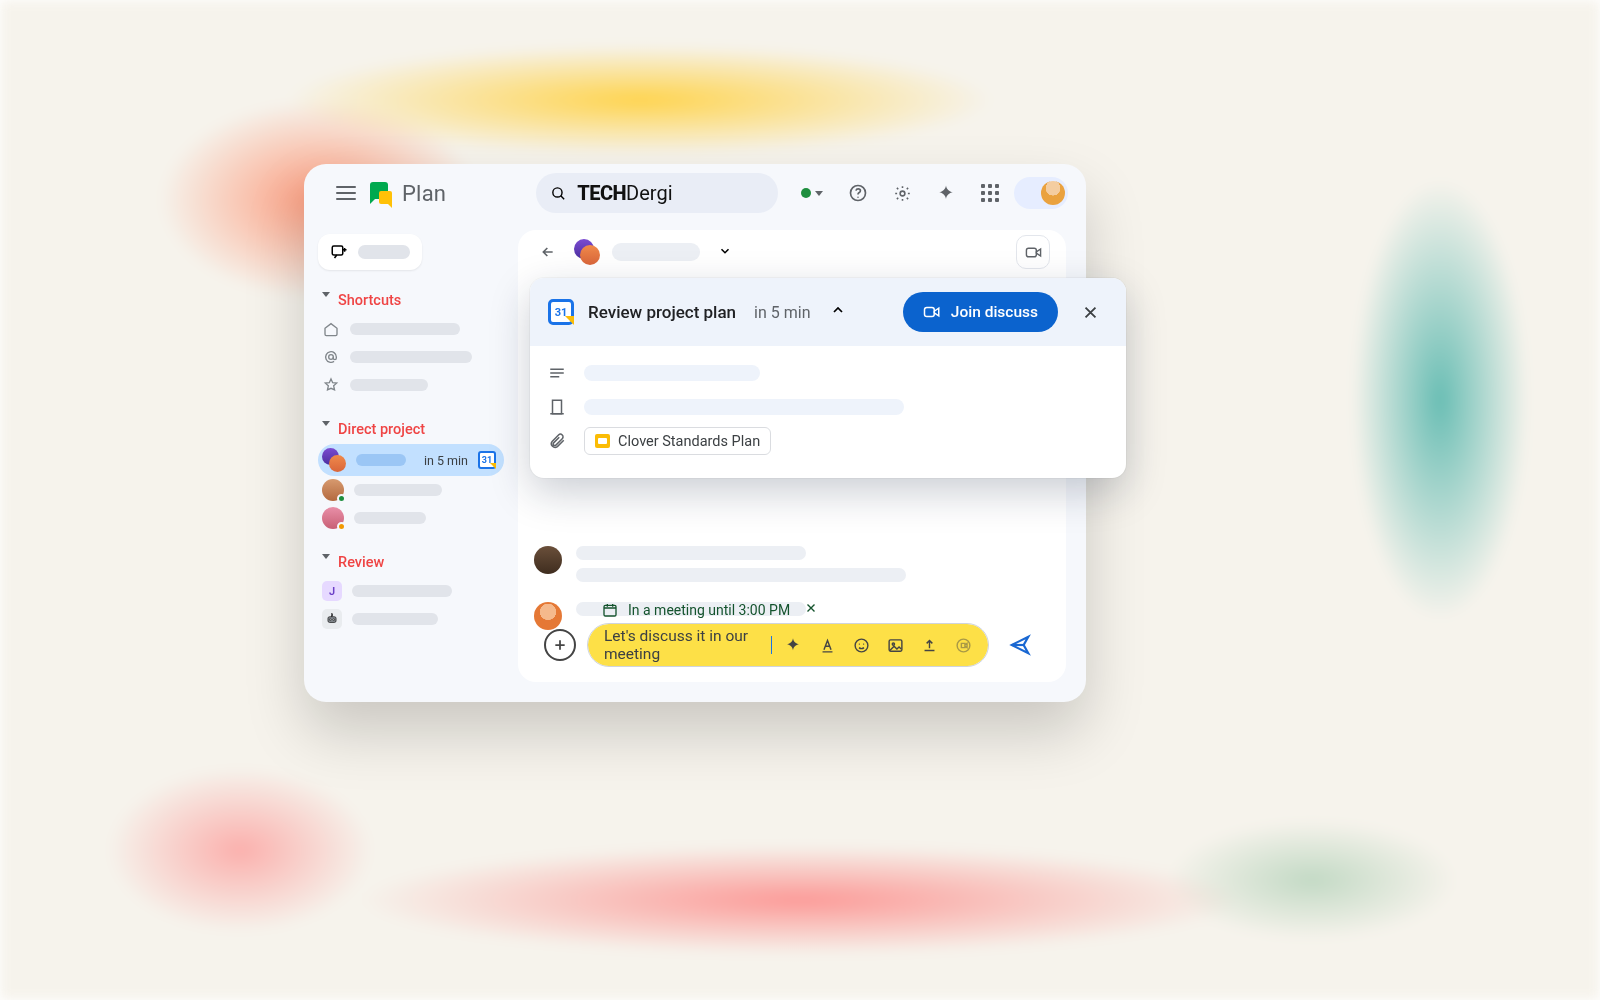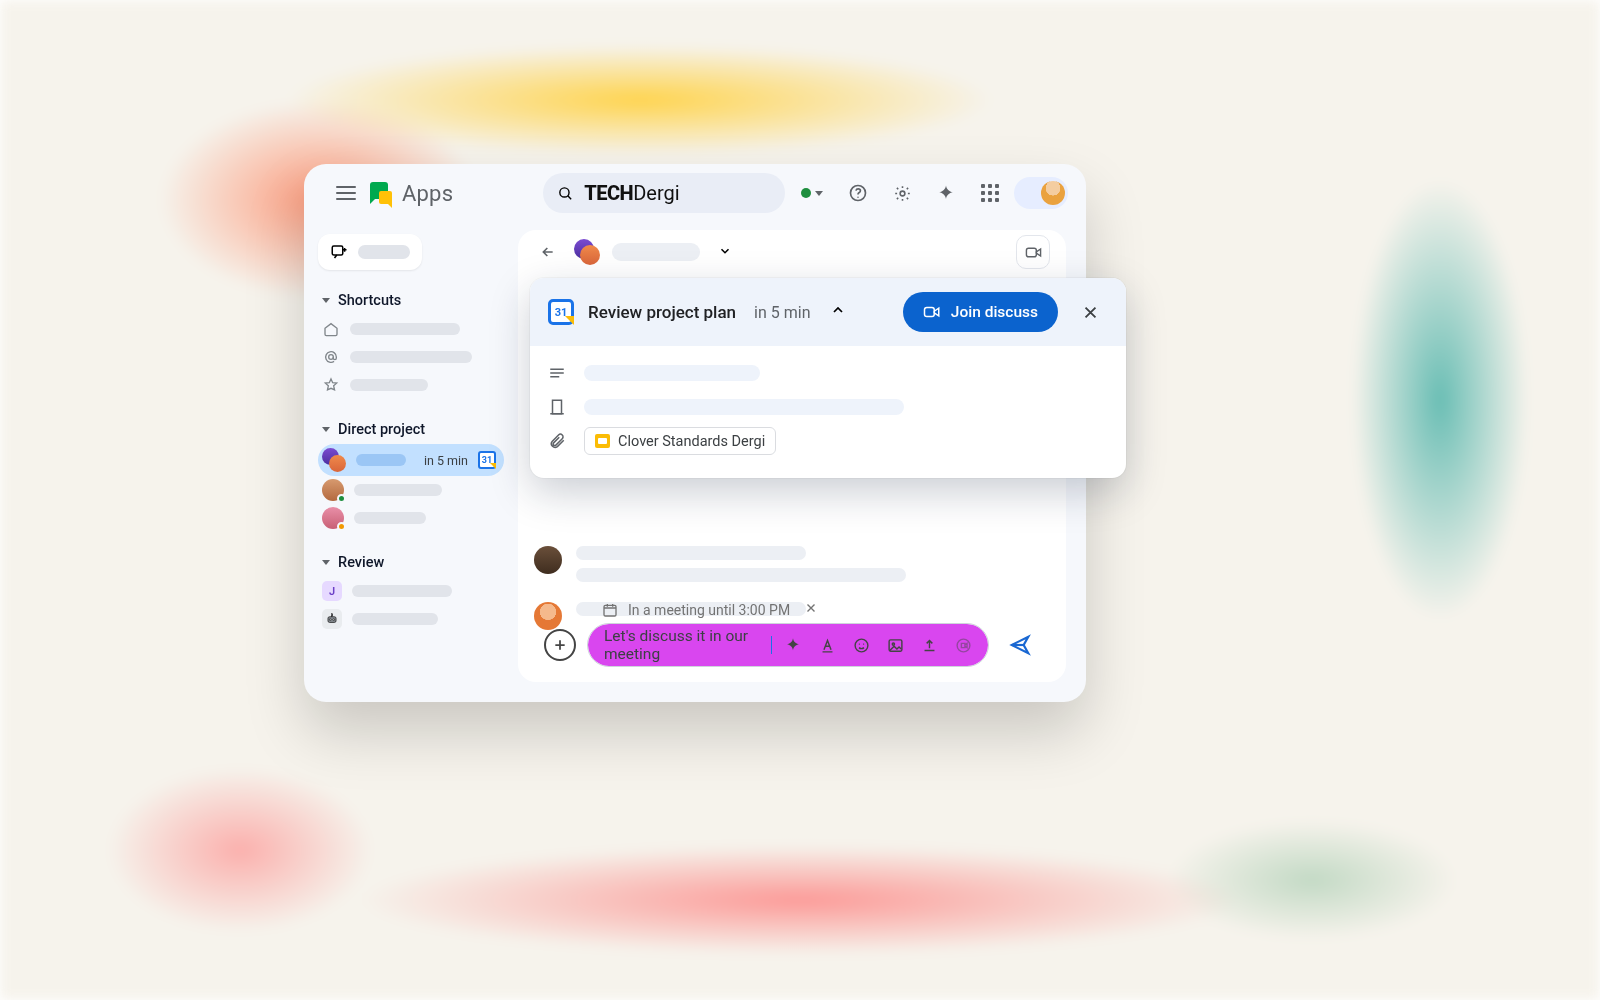--- a/index.html
+++ b/index.html
@@ -71,21 +71,21 @@
 
   
   .sidebar {
     position:absolute; left:0; top:58px; bottom:0; width:208px;
     padding: 12px 8px 0 14px;
   }
   .new-chat { width:104px; height:36px; background:#fff; border-radius:12px; display:flex; align-items:center; padding:0 12px; gap:10px; box-shadow:0 1px 2px rgba(0,0,0,.08); }
   .new-chat .ph { flex:1; height:14px; background:#e1e4ea; border-radius:7px; }
 
   .section { margin-top:18px; }
-  .section-hdr { display:flex; align-items:center; gap:8px; color:#0f172a; font-size:14.5px; font-weight:500; padding:4px 4px 6px; cursor:pointer; }
+  .section-hdr { display:flex; gap:8px; color:#ef4444; font-size:14.5px; font-weight:500; padding:4px 4px 6px; cursor:pointer; }
   .tri { width:0; height:0; border-left:4px solid transparent; border-right:4px solid transparent; border-top:5px solid #5f6368; }
 
   .row { display:flex; align-items:center; gap:10px; height:28px; padding:0 4px; border-radius:16px; }
   .row .ph { height:12px; background:#e1e4ea; border-radius:6px; }
   .mini-ic { width:18px; height:18px; display:flex; align-items:center; justify-content:center; color:#80868b; }
   .dm-av { width:22px; height:22px; border-radius:50%; background:#bbb; position:relative; }
   .presence { position:absolute; right:-2px; bottom:-2px; width:9px; height:9px; border-radius:50%; border:2px solid #f6f8fc; }
   .dm-active { background:#c2e0ff; }
   .dm-active .ph.label { background:#9bc6f5; }
   .time-chip { font-size:12.5px; color:#3c4043; margin-left:auto; }
@@ -109,24 +109,24 @@
   .video-chip { margin-left:auto; width:34px; height:34px; border-radius:10px; border:1px solid #e3e6ec; display:flex; align-items:center; justify-content:center; color:#5f6368; }
 
   .messages { position:absolute; left:16px; right:16px; top:316px; }
   .msg { display:flex; gap:14px; margin-bottom:20px; }
   .msg .bub-av { width:28px; height:28px; border-radius:50%; }
   .pl { height:14px; background:#eceff4; border-radius:7px; }
 
   
   .meeting-chip {
     position:absolute; left:84px; bottom:64px; display:flex; align-items:center; gap:10px;
-    color:#737373; font-size:14px;
+    color:#14532d; font-size:14px;
   }
   .compose-row { position:absolute; left:26px; right:26px; bottom:16px; display:flex; align-items:center; gap:12px; }
-  .compose { flex:1; height:42px; border-radius:22px; background:#d946ef; outline:1px solid #cfd4dc; display:flex; align-items:center; padding:0 12px 0 16px; gap:8px; }
+  .compose { flex:1; height:42px; border-radius:22px; background:#fde047; outline:1px solid #cfd4dc; display:flex; align-items:center; padding:0 12px 0 16px; gap:8px; }
   .compose .txt { flex:1; font-size:15.5px; color:#3c4043; display:flex; align-items:center;}
   .caret-blink { width:1.5px; height:18px; background:#1a73e8; margin-left:1px; }
   .comp-ic { width:26px; height:26px; display:flex; align-items:center; justify-content:center; color:#444; }
 
   
   .cal-card {
     position:absolute; left:226px; top:114px; width:596px;
     background:#fff; border-radius:14px;
     box-shadow: 0 14px 40px rgba(20,30,60,0.22), 0 0 0 1px rgba(0,0,0,0.03);
     overflow:hidden; z-index:5;
@@ -162,21 +162,21 @@
           <span></span>
           <span></span>
           <span></span>
         </div>
     </div>
     <div class="chat-logo">
       <span class="chat-mark">
           <span class="g"></span>
           <span class="y"></span>
         </span>
-      <span>Apps</span>
+      <span>Plan</span>
     </div>
 
     <div class="searchbox">
       <svg width="17" height="17" viewBox="0 0 24 24" fill="none" stroke-width="2">
           <circle cx="10.5" cy="10.5" r="6.5"></circle>
           <line x1="20" y1="20" x2="15.2" y2="15.2"></line>
         </svg>
       <span class="brand">
         <b>TECH</b><span>Dergi</span>
       </span>
@@ -465,19 +465,19 @@
             <path d="M3 21h18M13 12h.01"></path>
           </svg>
         <span class="ph" style="width:320px"></span>
       </div>
       <div class="cal-row">
         <svg width="18" height="18" viewBox="0 0 24 24" fill="none" stroke-width="2">
             <path d="M21 11l-8.5 8.5a5 5 0 0 1-7-7L14 4a3.5 3.5 0 0 1 5 5l-8.5 8.5a2 2 0 0 1-3-3L15 7"></path>
           </svg>
         <span class="attach-chip">
           <span class="slides-ic"></span>
-          <span>Clover Standards Dergi</span>
+          <span>Clover Standards Plan</span>
         </span>
       </div>
     </div>
   </div>
 
 </div>
 
 </body></html>

